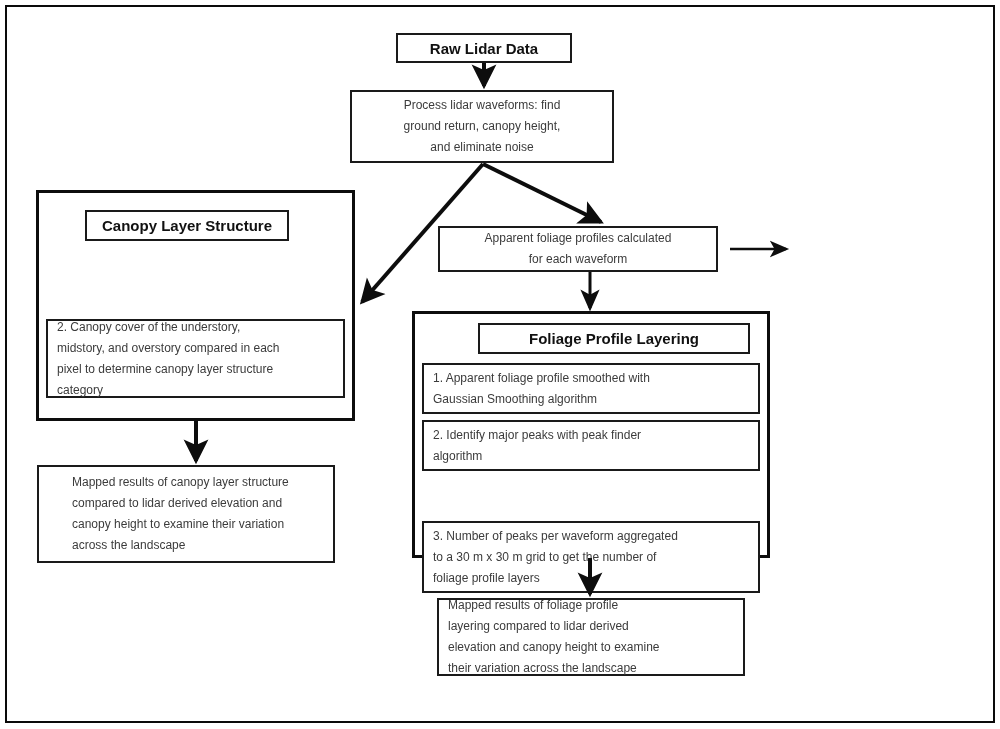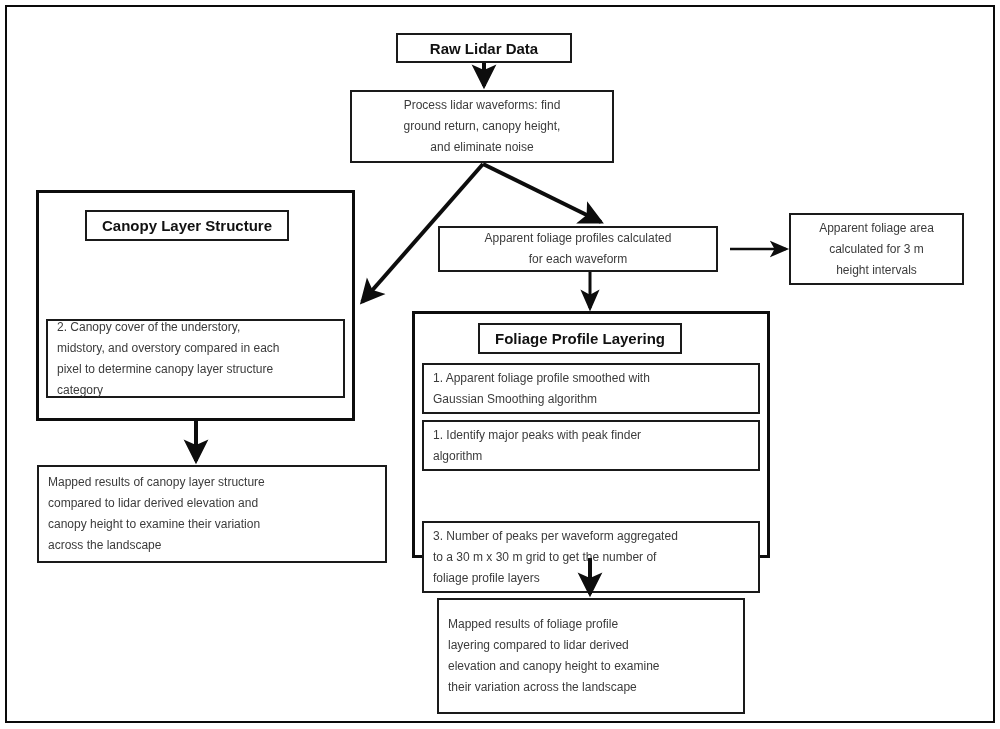--- a/index.html
+++ b/index.html
@@ -125,60 +125,55 @@
   </div>
 
 
   <div class="node left" style="left:46px; top:319px; width:299px; height:79px;justify-content:center;">
     <span class="txt">2. Canopy cover of the understory,
 midstory, and overstory compared in each
 pixel to determine canopy layer structure
 category</span>
   </div>
 
-  <div class="node left" style="left:37px; top:465px; width:350px; height:98px;">
+  <div class="node left" style="left:37px; top:465px; width:298px; height:98px;padding-left:24px;">
     <span class="txt">Mapped results of canopy layer structure
 compared to lidar derived elevation and
 canopy height to examine their variation
 across the landscape</span>
   </div>
 
   <div class="node center" style="left:438px; top:226px; width:280px; height:46px;">
     <span class="txt">Apparent foliage profiles calculated
 for each waveform</span>
   </div>
 
-  <div class="node center" style="left:789px; top:213px; width:175px; height:72px;">
-    <span class="txt">Apparent foliage area
-calculated for 3 m
-height intervals</span>
-  </div>
 
   <div class="group-box" style="left:412px; top:311px; width:358px; height:247px;"></div>
 
-  <div class="node center header-node" style="left:478px; top:323px; width:204px; height:31px;">
+  <div class="node center header-node" style="left:478px; top:323px; width:272px; height:31px;">
     <span class="txt">Foliage Profile Layering</span>
   </div>
 
   <div class="node left" style="left:422px; top:363px; width:338px; height:51px;">
     <span class="txt">1. Apparent foliage profile smoothed with
 Gaussian Smoothing algorithm</span>
   </div>
 
   <div class="node left" style="left:422px; top:420px; width:338px; height:51px;">
-    <span class="txt">1. Identify major peaks with peak finder
+    <span class="txt">2. Identify major peaks with peak finder
 algorithm</span>
   </div>
 
   <div class="node left" style="left:422px; top:477px; width:338px; height:72px;margin-top:44px;">
     <span class="txt">3. Number of peaks per waveform aggregated
 to a 30 m x 30 m grid to get the number of
 foliage profile layers</span>
   </div>
 
-  <div class="node left" style="left:437px; top:598px; width:308px; height:116px;">
+  <div class="node left" style="left:437px; top:598px; width:308px; height:78px;">
     <span class="txt">Mapped results of foliage profile
 layering compared to lidar derived
 elevation and canopy height to examine
 their variation across the landscape</span>
   </div>
 
 </div>
 
 </body></html>

